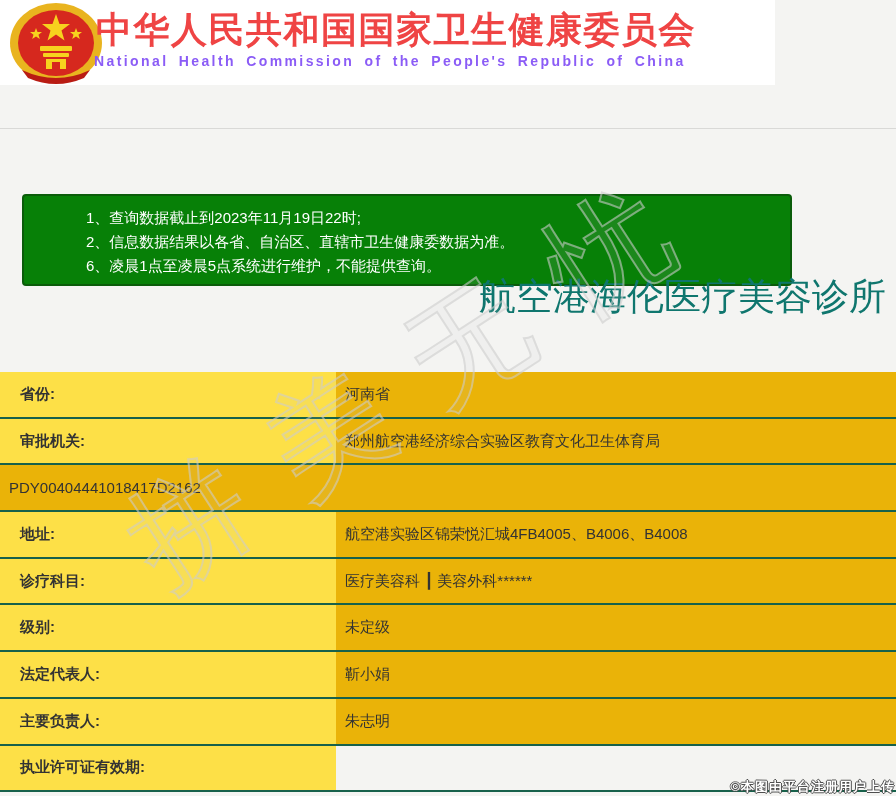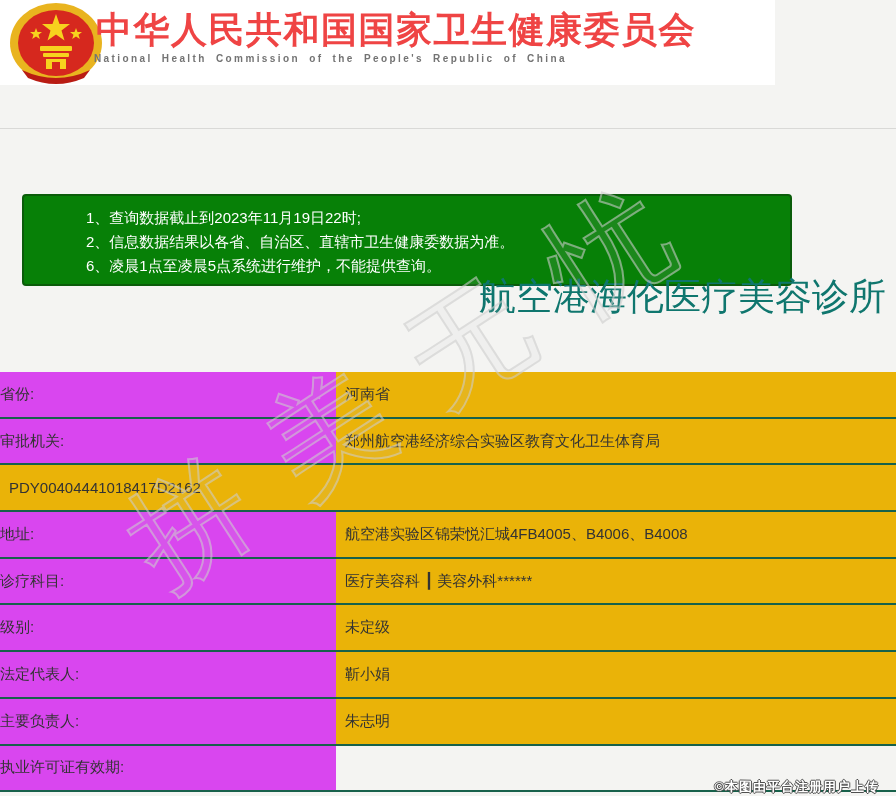--- a/index.html
+++ b/index.html
@@ -13,21 +13,21 @@
 
   
   .header-card { position:absolute; left:0; top:0; width:775px; height:85px; background:#ffffff; }
   .emblem { position:absolute; left:8px; top:2px; width:96px; height:82px; }
   .title-cn {
     position:absolute; left:96px; top:6px;
     font-size:36px; font-weight:bold; color:#ef4444; letter-spacing:1.5px; white-space:nowrap;
   }
   .title-en {
     position:absolute; left:94px; top:53px;
-    font-size:10px; font-weight:bold; color:#737373; letter-spacing:2.4px; word-spacing:4px; white-space:nowrap;
+    font-size:14px; font-weight:bold; color:#8b5cf6; letter-spacing:2.4px; word-spacing:4px; white-space:nowrap;
   }
   .header-divider { position:absolute; left:0; top:128px; width:896px; border-top:1px solid #d9d9d7; }
 
   
   .notice-box {
     position:absolute; left:22px; top:146px; width:770px; height:92px;
     background:#078007; border:2px solid #0a5c0a; border-radius:4px;
     padding:10px 0 0 62px; color:#ffffff; font-size:15px; line-height:24px;margin-top:48px;
   }
   .notice-line { white-space:nowrap; }
@@ -35,41 +35,41 @@
   
   .institution-title {
     position:absolute; top:272px; right:10px;
     font-size:37px; color:#0f766e; white-space:nowrap;
   }
 
   
   .info-table { position:absolute; left:0; top:372px; width:896px; }
   .info-row { display:flex; height:46.7px; border-bottom:2px solid #17614b; }
   .label-cell {
-    width:336px; background:#d946ef; display:flex; align-items:center;
-    font-size:15px; font-weight:normal; color:#333333;
+    width:336px; background:#fde047; display:flex; align-items:center;
+    padding-left:20px; font-size:15px; font-weight:bold; color:#333333;
   }
   .value-cell {
     flex:1; background:#eab308; display:flex; align-items:center;
     padding-left:9px; font-size:15px; color:#333333; white-space:nowrap;
   }
 
   
   .watermark {
     position:absolute; left:88px; top:296px;
     font-size:118px; letter-spacing:48px; white-space:nowrap;
     color:rgba(200,200,200,0.18);
     -webkit-text-stroke:2px #cdcdcd;
     transform:rotate(-33deg); transform-origin:center;
     opacity:.6; pointer-events:none; z-index:9;
   }
 
   
   .copyright {
-    position:absolute; right:17px; bottom:0px; z-index:10;
+    position:absolute; right:1px; bottom:0px; z-index:10;
     font-size:13px; font-weight:bold; color:#ffffff; letter-spacing:1px;
     text-shadow:-1px 0 0 #4f4f4f, 1px 0 0 #4f4f4f, 0 -1px 0 #4f4f4f, 0 1px 0 #4f4f4f;
   }
 </style>
 </head>
 <body>
 
 <div class="header-card">
   <svg class="emblem" viewBox="0 0 96 82">
     <ellipse cx="48" cy="41" rx="46" ry="40" fill="#e9b41f"></ellipse>

